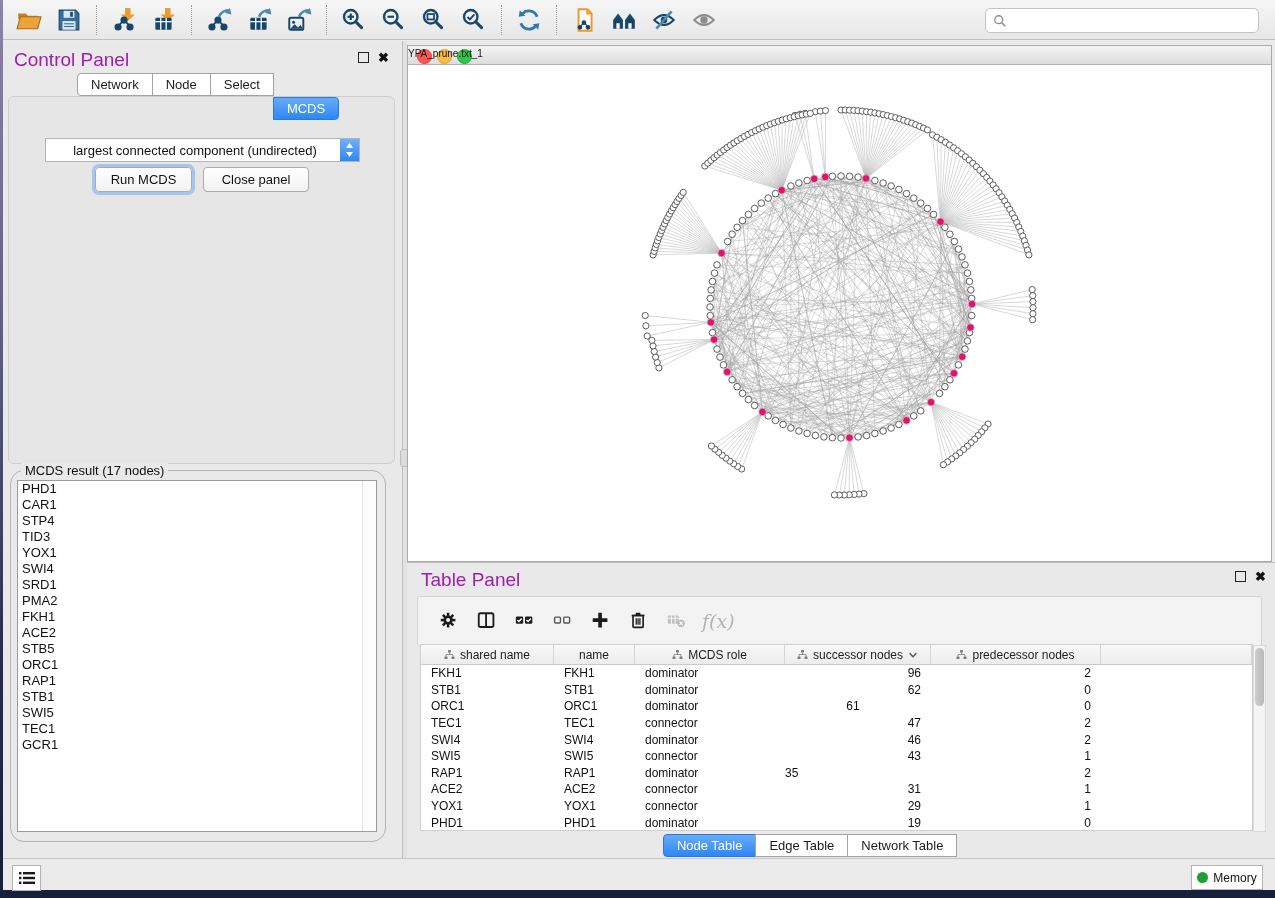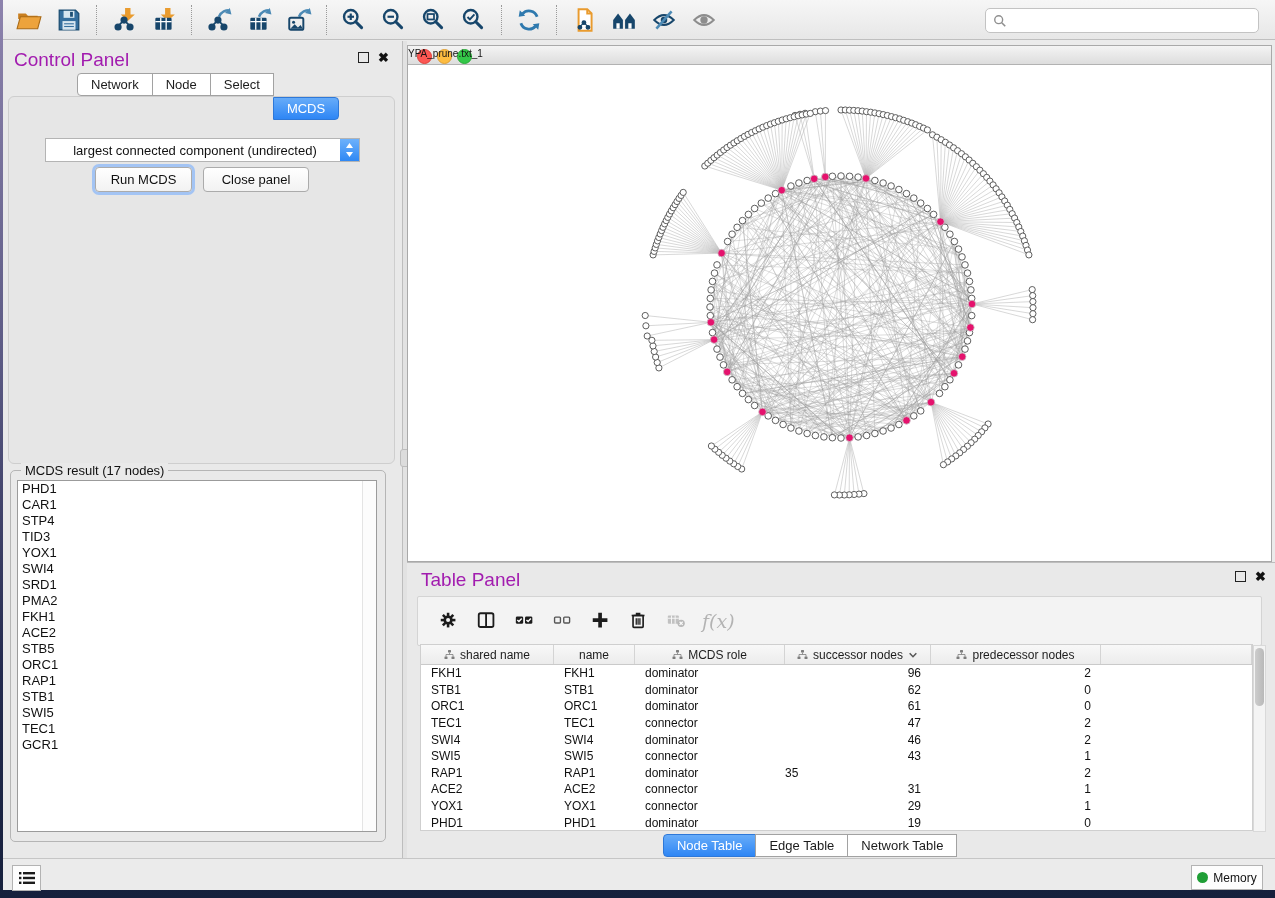--- a/index.html
+++ b/index.html
@@ -40,21 +40,21 @@
   #criterion .val{flex:1;text-align:center;font-size:13px;color:#111;padding-left:4px;white-space:nowrap;}
   #criterion .step{width:19px;height:100%;background:linear-gradient(#6db1fb,#2f88f4);
     display:flex;flex-direction:column;align-items:center;justify-content:center;color:#fff;}
   #criterion .step svg{width:11px;height:16px;}
   .pushbtn{position:absolute;height:23px;background:linear-gradient(#ffffff,#f2f2f2);
     border:1px solid #ababab;border-radius:4px;font-size:13px;color:#111;
     display:flex;align-items:center;justify-content:center;}
   #run-btn{left:92px;top:126px;width:95px;box-shadow:0 0 0 3px rgba(108,168,255,.55);}
   #closep-btn{left:200px;top:126px;width:104px;}
   #mcds-group{position:absolute;left:7px;top:429px;width:374px;height:370px;
-    border:1px solid #b5b5b5;border-radius:5px;}
+    border:1px solid #b5b5b5;border-radius:14px;}
   #mcds-legend{position:absolute;left:10px;top:-8px;background:#e9e9e9;padding:0 4px;
     font-size:13px;color:#111;}
   #mcds-list{position:absolute;left:6px;top:9px;width:360px;height:352px;background:#fff;
     border:1px solid #9b9b9b;overflow:hidden;box-sizing:border-box;}
   #mcds-scroll{position:absolute;right:0;top:0;width:13px;height:100%;background:#fcfcfc;border-left:1px solid #e4e4e4;}
   .list-item{font-size:13px;line-height:16px;color:#111;padding-left:4px;}
   
   #split-v{position:absolute;left:400px;top:41px;width:4px;height:817px;background:#e2e2e2;}
   #split-handle{position:absolute;left:-3px;top:408px;width:9px;height:16px;background:#dcdcdc;
     border:1px solid #bdbdbd;border-radius:3px;}
@@ -1284,21 +1284,21 @@
             <div class="td" style="width: 81px; text-align: left; padding: 0px 0px 0px 10px;">STB1</div>
             <div class="td" style="width: 150px; text-align: left; padding: 0px 0px 0px 10px;">dominator</div>
             <div class="td" style="width: 146px; text-align: right; padding: 0px 10px 0px 0px;">62</div>
             <div class="td" style="width: 170px; text-align: right; padding: 0px 10px 0px 0px;">0</div>
             <div class="td" style="width: 151px; text-align: left; padding: 0px 0px 0px 10px;"></div>
           </div>
           <div class="trow">
             <div class="td" style="width: 133px; text-align: left; padding: 0px 0px 0px 10px;">ORC1</div>
             <div class="td" style="width: 81px; text-align: left; padding: 0px 0px 0px 10px;">ORC1</div>
             <div class="td" style="width: 150px; text-align: left; padding: 0px 0px 0px 10px;">dominator</div>
-            <div class="td" style="width: 146px; text-align: right; padding: 0px 10px 0px 0px;">61</div>
+            <div class="td" style="width: 146px; text-align: center; padding: 0px 10px 0px 0px;">61</div>
             <div class="td" style="width: 170px; text-align: right; padding: 0px 10px 0px 0px;">0</div>
             <div class="td" style="width: 151px; text-align: left; padding: 0px 0px 0px 10px;"></div>
           </div>
           <div class="trow">
             <div class="td" style="width: 133px; text-align: left; padding: 0px 0px 0px 10px;">TEC1</div>
             <div class="td" style="width: 81px; text-align: left; padding: 0px 0px 0px 10px;">TEC1</div>
             <div class="td" style="width: 150px; text-align: left; padding: 0px 0px 0px 10px;">connector</div>
             <div class="td" style="width: 146px; text-align: right; padding: 0px 10px 0px 0px;">47</div>
             <div class="td" style="width: 170px; text-align: right; padding: 0px 10px 0px 0px;">2</div>
             <div class="td" style="width: 151px; text-align: left; padding: 0px 0px 0px 10px;"></div>

